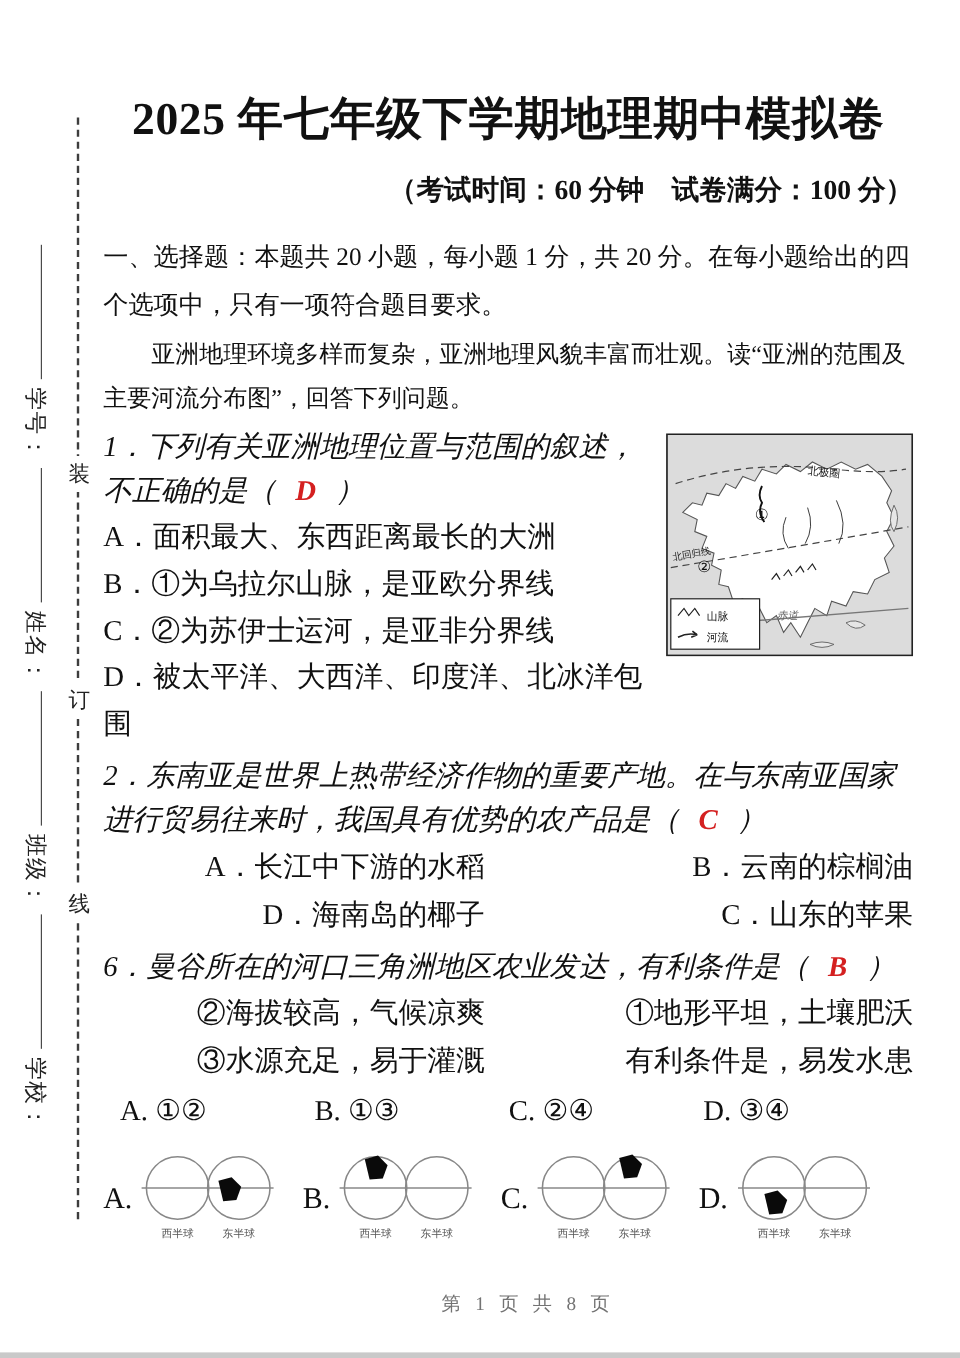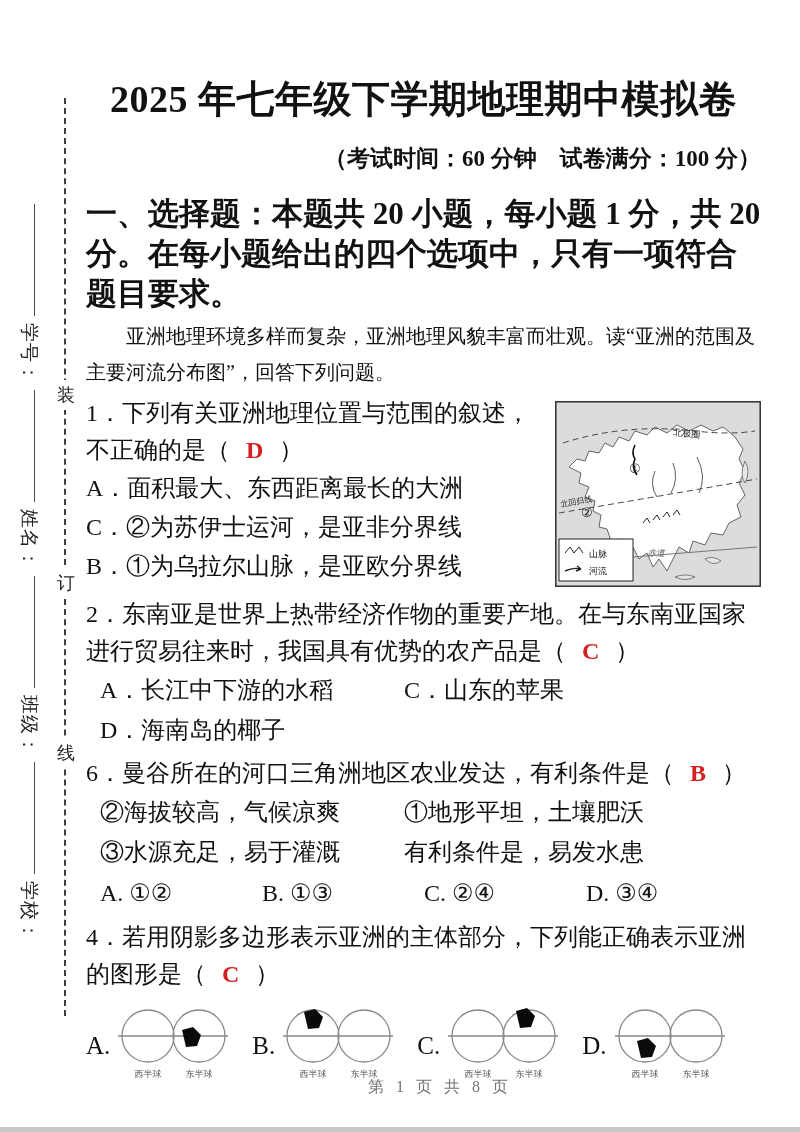--- a/index.html
+++ b/index.html
@@ -17,28 +17,28 @@
                      font-size:19px; color:#222; letter-spacing:1px; }
   .binding-line { position:absolute; left:64px; top:98px; height:918px; width:0;
                   border-left:2.2px dashed #3d3d3d; }
   .binding-char { position:absolute; left:54px; width:24px; text-align:center;
                   background:#fff; font-size:18px; color:#222; padding:3px 0; }
 
   
   .content { position:absolute; left:86px; top:0; width:679px; padding-right:4px;margin-top:22px; }
   .title { margin-top:52px; text-align:center; font-size:38px; font-weight:bold; letter-spacing:.5px; }
   .subtitle { margin-top:18px; text-align:right; font-size:23px; font-weight:bold; }
-  .sec-heading { margin-top:20px; font-size:31px; font-weight:bold; line-height:40px; }
+  .sec-heading { margin-top:20px; font-size:21px; font-weight:normal; line-height:40px; }
   .intro { margin-top:4px; font-size:20px; line-height:36px; text-indent:2em; }
   .q { font-size:24px; line-height:37px; }
-  .q-text { margin-top:5px; }
+  .q-text { margin-top:5px;font-style:italic; }
   .ans { color:#d42020; font-weight:bold; margin:0 16px; font-family:"Liberation Serif",serif; }
   .opt-line { line-height:39px; }
   .opts-2col { display:grid; grid-template-columns:46% 54%; padding-left:14px; }
-  .opts-2col div { line-height:40px; }
+  .opts-2col div { line-height:40px;text-align:right; }
   .opt-row { display:flex; padding-left:14px; line-height:42px; }
   .opt-row div { width:162px; }
 
   
   .map-figure { float:right; width:206px; height:186px; margin:6px 0 4px 10px; }
   .map-figure svg { display:block; }
 
   
   .diagrams { display:flex; align-items:flex-start; margin-top:12px; }
   .diagram { display:flex; align-items:flex-start; }
@@ -123,51 +123,52 @@
             <rect x="4" y="138" width="74" height="42" fill="#ffffff" stroke="#222" stroke-width="1"></rect>
             <path d="M10,152 l5,-6 l4,6 l5,-6 l4,6" fill="none" stroke="#222" stroke-width="1"></path>
             <text x="34" y="156" font-size="9" fill="#111">山脉</text>
             <path d="M10,170 q8,-4 16,-2 l-4,-3 m4,3 l-5,2" fill="none" stroke="#222" stroke-width="1.4"></path>
             <text x="34" y="173" font-size="9" fill="#111">河流</text>
           </g>
         </svg>
       </div>
       <div class="q-text"><span>1．下列有关亚洲地理位置与范围的叙述，不正确的是（</span><span class="ans">D</span><span>）</span></div>
       <div class="opt-line">A．面积最大、东西距离最长的大洲</div>
+      <div class="opt-line">B．①为乌拉尔山脉，是亚欧分界线</div>
       <div class="opt-line">C．②为苏伊士运河，是亚非分界线</div>
-      <div class="opt-line">B．①为乌拉尔山脉，是亚欧分界线</div>
+      <div class="opt-line">D．被太平洋、大西洋、印度洋、北冰洋包围</div>
     </div>
 
     <div class="q">
       <div class="q-text"><span>2．东南亚是世界上热带经济作物的重要产地。在与东南亚国家进行贸易往来时，我国具有优势的农产品是（</span><span class="ans">C</span><span>）</span></div>
       <div class="opts-2col">
         <div>A．长江中下游的水稻</div>
+        <div>B．云南的棕榈油</div>
+        <div>D．海南岛的椰子</div>
         <div>C．山东的苹果</div>
-        <div>D．海南岛的椰子</div>
       </div>
     </div>
 
     <div class="q">
       <div class="q-text"><span>6．曼谷所在的河口三角洲地区农业发达，有利条件是（</span><span class="ans">B</span><span>）</span></div>
       <div class="opts-2col">
         <div>②海拔较高，气候凉爽</div>
         <div>①地形平坦，土壤肥沃</div>
         <div>③水源充足，易于灌溉</div>
         <div>有利条件是，易发水患</div>
       </div>
       <div class="opt-row">
         <div>A. ①②</div>
         <div>B. ①③</div>
         <div>C. ②④</div>
         <div>D. ③④</div>
       </div>
     </div>
 
     <div class="q">
-      <div class="q-text"><span>4．若用阴影多边形表示亚洲的主体部分，下列能正确表示亚洲的图形是（</span><span class="ans">C</span><span>）</span></div>
       <div class="diagrams">
 
         <div class="diagram">
           <span class="letter">A.</span>
           <svg width="140" height="82" viewBox="0 0 140 82">
             <circle cx="36" cy="31" r="26" fill="none" stroke="#888" stroke-width="1.3"></circle>
             <circle cx="87" cy="31" r="26" fill="none" stroke="#888" stroke-width="1.3"></circle>
             <line x1="6" y1="31" x2="116" y2="31" stroke="#888" stroke-width="1.3"></line>
             <polygon class="shade-poly" points="-9,-8 2,-11 10,-3 6,8 -5,9" fill="#0a0a0a" transform="translate(79,33)"></polygon>
             <text class="hemi-label" x="36" y="72" text-anchor="middle">西半球</text>

